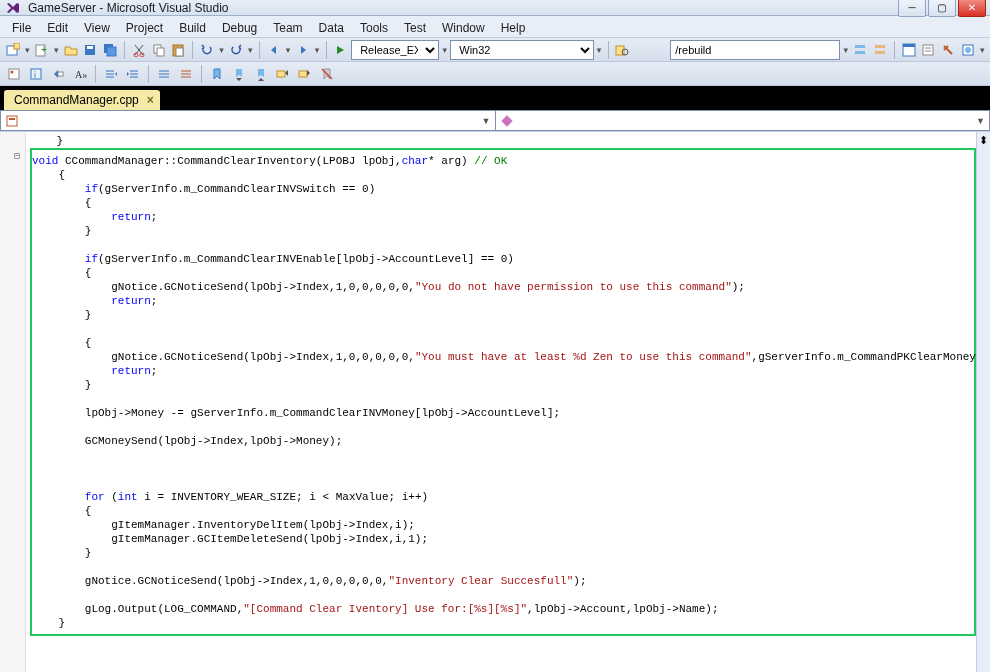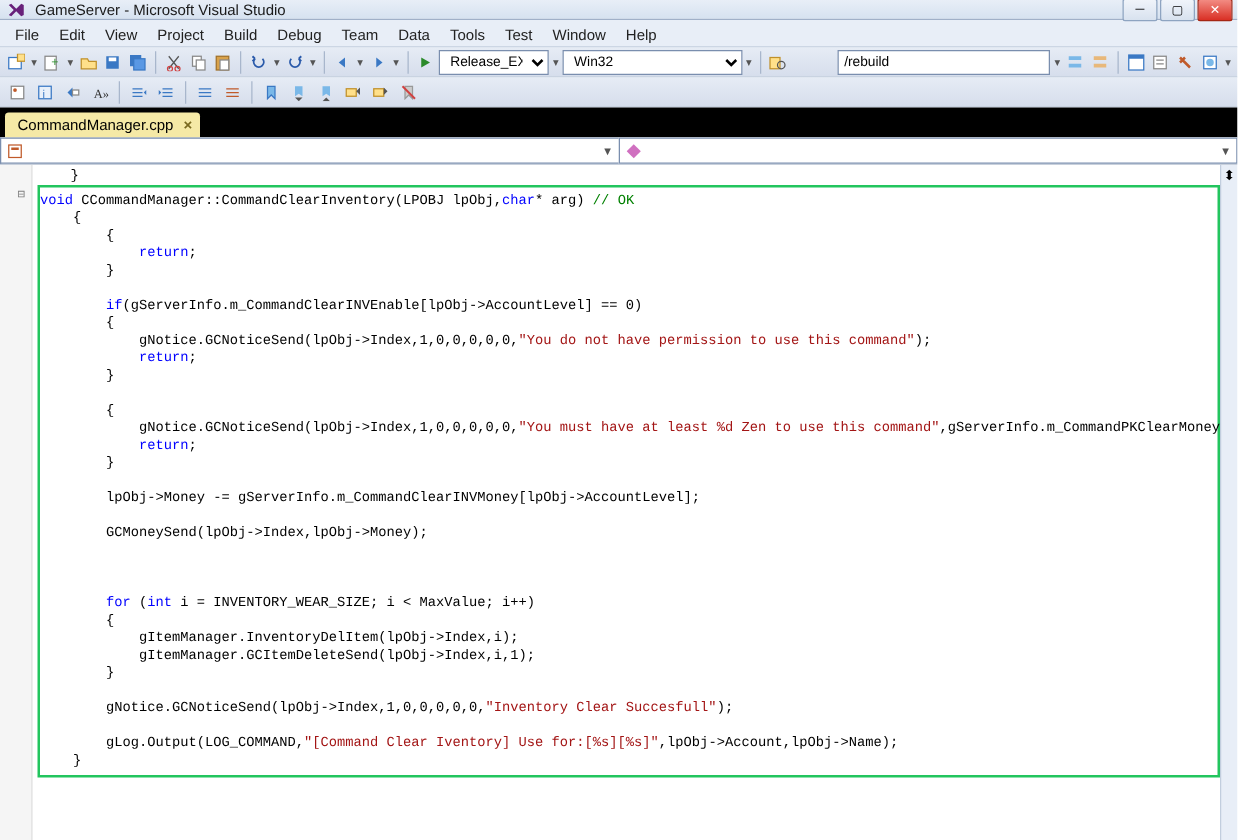--- a/index.html
+++ b/index.html
@@ -342,20 +342,21 @@
   </div>
   <div class="ext-col">
     <div class="glyph">⬍</div>
   </div>
 
   <div class="code-area">
     <div class="code-line">    }</div>
     <div class="green-box">
     <div class="code-line"><span class="kw">void</span><span> CCommandManager::CommandClearInventory(LPOBJ lpObj,</span><span class="kw">char</span><span>* arg) </span><span class="cmt">// OK</span></div>
     <div class="code-line">    {</div>
+    <div class="code-line">        <span class="kw">if</span>(gServerInfo.m_CommandClearINVSwitch == 0)</div>
     <div class="code-line">        {</div>
     <div class="code-line"><span class="kw">            return</span><span>;</span></div>
     <div class="code-line">        }</div>
     <div class="code-line"> </div>
     <div class="code-line">        <span class="kw">if</span>(gServerInfo.m_CommandClearINVEnable[lpObj-&gt;AccountLevel] == 0)</div>
     <div class="code-line">        {</div>
     <div class="code-line"><span>            gNotice.GCNoticeSend(lpObj-&gt;Index,1,0,0,0,0,0,</span><span class="str">"You do not have permission to use this command"</span><span>);</span></div>
     <div class="code-line"><span class="kw">            return</span><span>;</span></div>
     <div class="code-line">        }</div>
     <div class="code-line"> </div>

